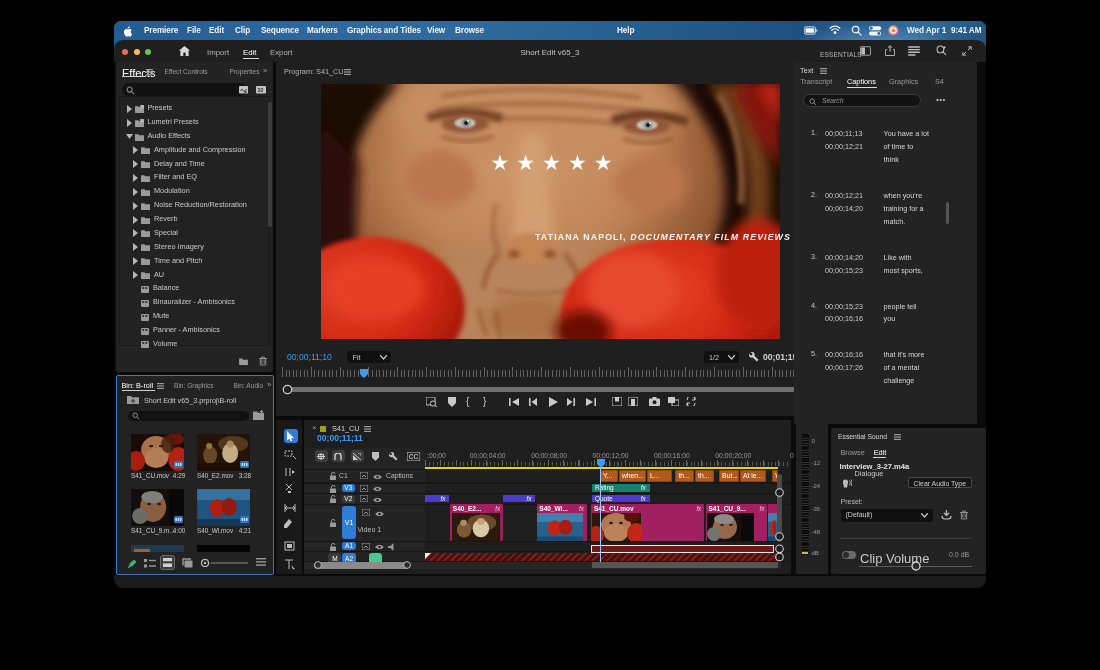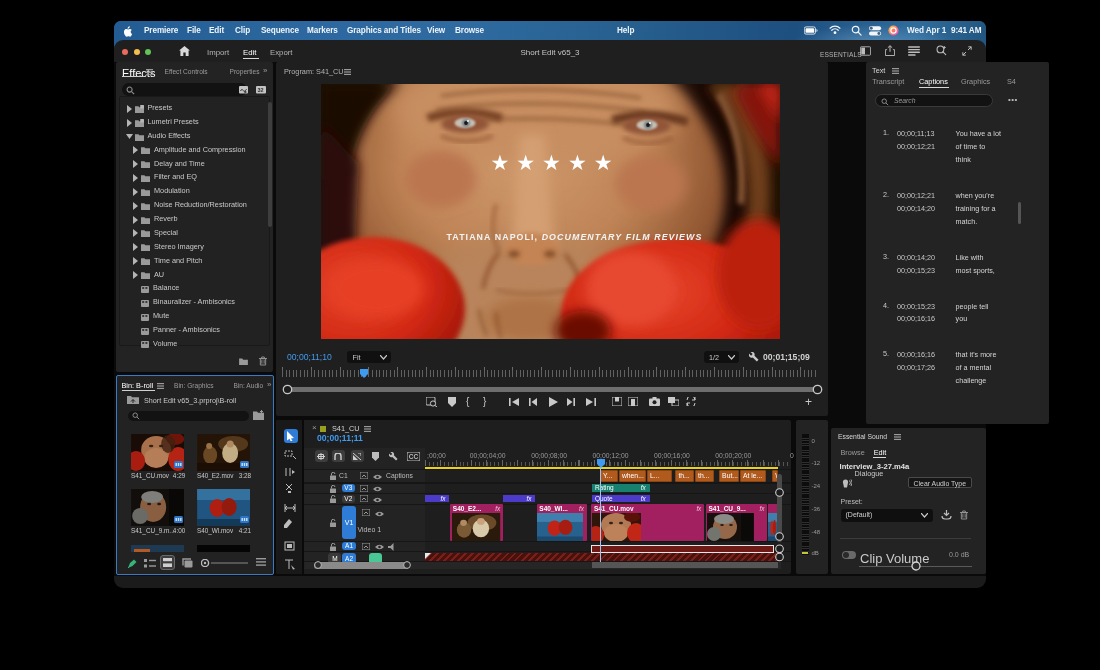--- a/index.html
+++ b/index.html
@@ -23,21 +23,21 @@
     border-radius:0 0 9px 9px; }
   .tl { position:absolute; top:48.5px; width:6px; height:6px; border-radius:50%; }
   .tbtxt { position:absolute; top:46px; font-size:7.8px; color:#b4b4b4; line-height:13px;}
   
   .panel { position:absolute; background:#232323; border-radius:2px; }
   #p-effects { left:116px; top:62px;    width:157px;   height:310px; }
   #p-bin     { left:116px; top:375px;   width:158px;   height:200px; border:1px solid #3a7bc8; background:#222; }
   #p-prog    { left:276px; top:62px;    width:551.5px; height:354px; background:#1f1f1f;}
   #p-tline   { left:276px; top:419.5px; width:514.5px; height:154px; background:#1e1e1e;}
   #p-meter   { left:795.5px;top:419.5px;width:32px;    height:154px; }
-  #p-text    { left:866px; top:62px;    width:183px;   height:362px; }
+  #p-text    { left:794px; top:62px;    width:183px;   height:362px; }
   #p-es      { left:831px; top:428px;   width:155px;   height:145.5px; }
   .dim { color:#9b9b9b; }
 </style>
 </head>
 <body>
 <div id="scene">
 
   <div class="abs" style="left:114px;top:21px;width:872px;height:34px;border-radius:7px 7px 0 0;background:linear-gradient(95deg,#235c92,#2c689f 30%,#27608f 60%,#1d4f7f 85%,#225680);"></div>
   <div class="abs" id="menubar"></div>
   <svg class="abs" style="left:123px;top:25.5px" width="9" height="11" viewBox="0 0 11 13">
@@ -546,21 +546,21 @@
       <ellipse cx="52" cy="225" rx="92" ry="72" fill="url(#glove)" filter="url(#bl4)"></ellipse>
       <ellipse cx="55" cy="205" rx="48" ry="30" fill="#ef4226" filter="url(#bl8)"></ellipse>
       <ellipse cx="355" cy="230" rx="115" ry="75" fill="url(#glove)" filter="url(#bl4)"></ellipse>
       <ellipse cx="310" cy="205" rx="45" ry="38" fill="#f04c30" filter="url(#bl8)"></ellipse>
       <ellipse cx="438" cy="190" rx="42" ry="55" fill="#c2200f" filter="url(#bl8)"></ellipse>
       <ellipse cx="262" cy="247" rx="28" ry="20" fill="#6e0f06" filter="url(#bl8)"></ellipse>
       <rect width="459" height="255" fill="rgba(20,6,0,.04)"></rect>
     </svg>
 
     <div class="abs" style="left:44.5px;top:89px;width:459px;text-align:center;color:#fff;font-size:21px;letter-spacing:7px;text-indent:10px">★★★★★</div>
-    <div class="abs" style="left:69px;top:169.5px;width:459px;text-align:center;color:#f4f4f4;font-size:8.8px;font-weight:bold;letter-spacing:1.1px">TATIANA NAPOLI, <i>DOCUMENTARY FILM REVIEWS</i></div>
+    <div class="abs" style="left:56px;top:169.5px;width:459px;text-align:right;color:#f4f4f4;font-size:8.8px;font-weight:bold;letter-spacing:1.1px">TATIANA NAPOLI, <i>DOCUMENTARY FILM REVIEWS</i></div>
 
     <div class="abs" style="left:11px;top:289.5px;font-size:8.6px;font-weight:normal;color:#3f9bf0">00;00;11;10</div>
     <div class="abs" style="left:70.5px;top:289px;width:44.5px;height:12px;background:#101010;border-radius:3px">
       <div class="abs" style="left:6px;top:2px;font-size:7.2px;color:#c9c9c9">Fit</div>
       <svg class="abs" style="left:33px;top:4px" width="7" height="5">
         <path d="M0 0 L3.5 4 7 0" stroke="#c9c9c9" fill="none" stroke-width="1.2"></path>
       </svg>
     </div>
     <div class="abs" style="left:428px;top:289px;width:35px;height:12px;background:#101010;border-radius:3px">
       <div class="abs" style="left:5px;top:2px;font-size:7.2px;color:#c9c9c9">1/2</div>

